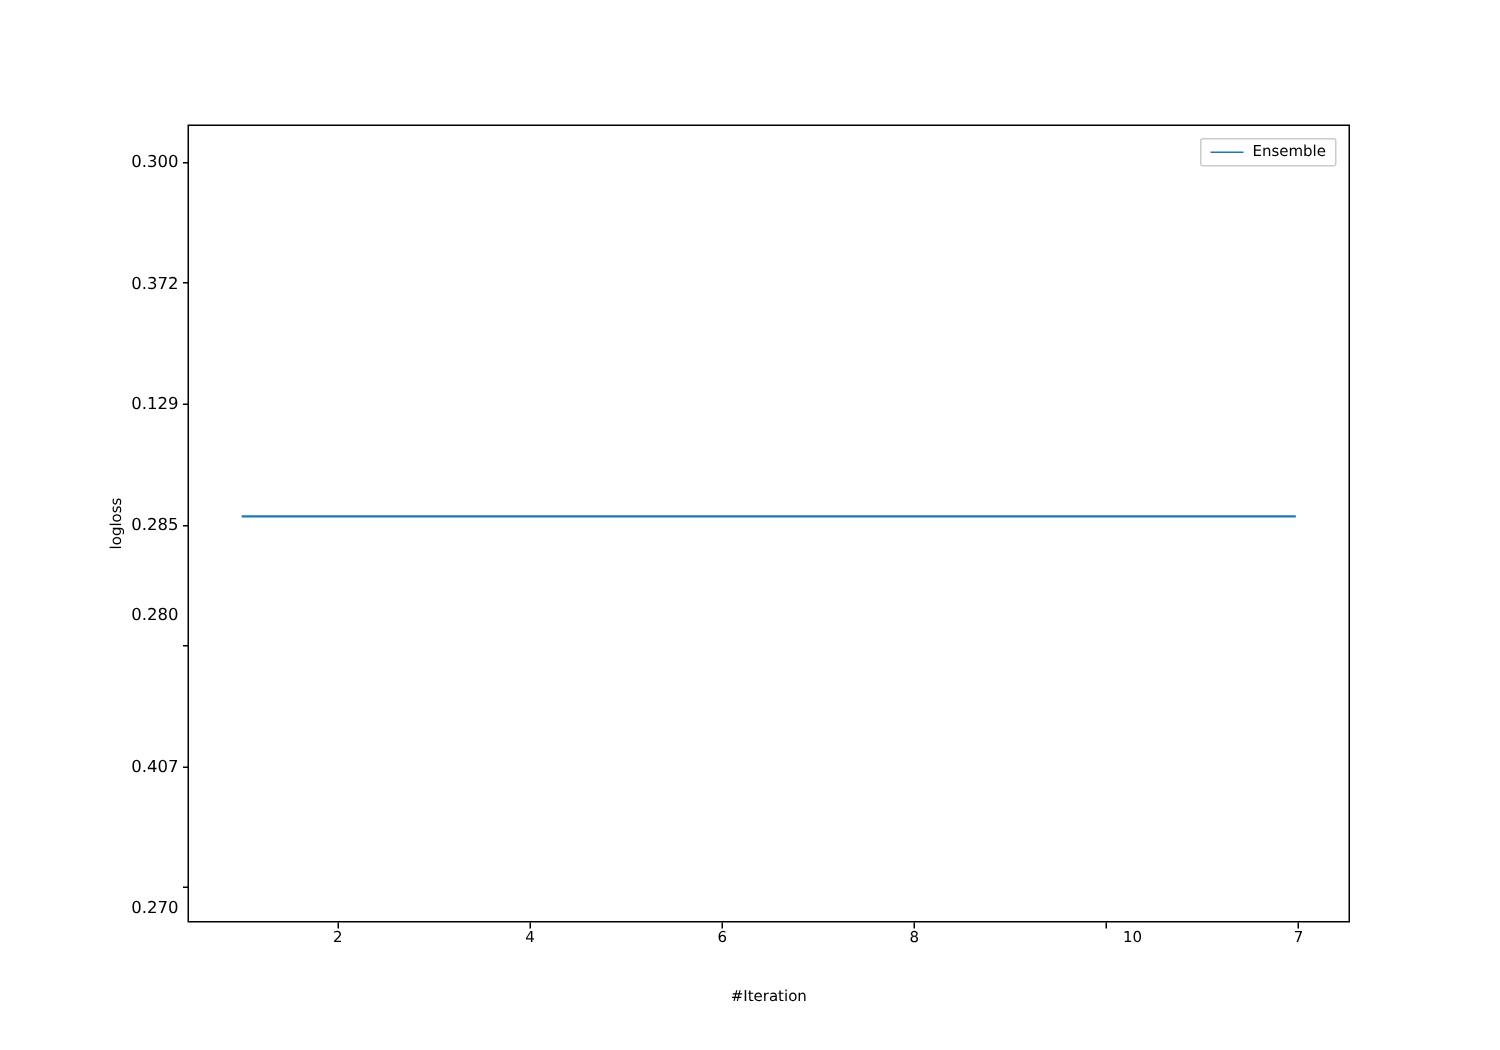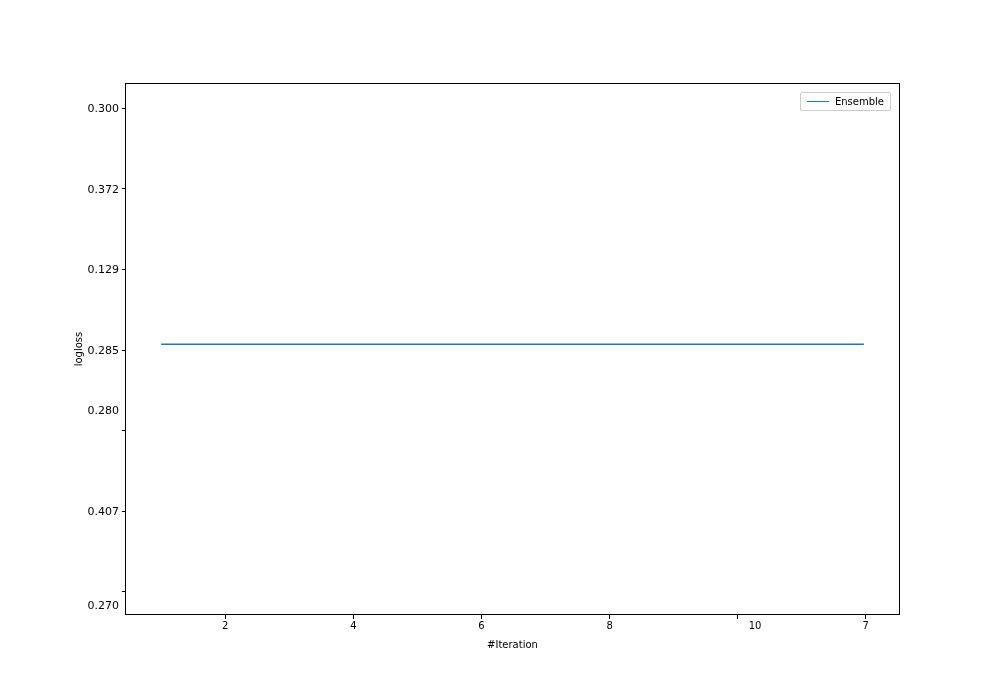--- a/index.html
+++ b/index.html
@@ -59,21 +59,21 @@
   .tick-mark-y {
     position: absolute;
     width: 4px;
     height: 1px;
     background: #000000;
     left: -4px;
   }
   .xlabel {
     position: absolute;
     left: 50%;
-    top: 555px;
+    top: 575px;
     transform: translateX(-50%);
     font-size: 10px;
   }
   .ylabel {
     position: absolute;
     left: -65px;
     top: 50%;
     transform: translateY(-50%) rotate(-90deg);
     font-size: 10px;
     white-space: nowrap;

